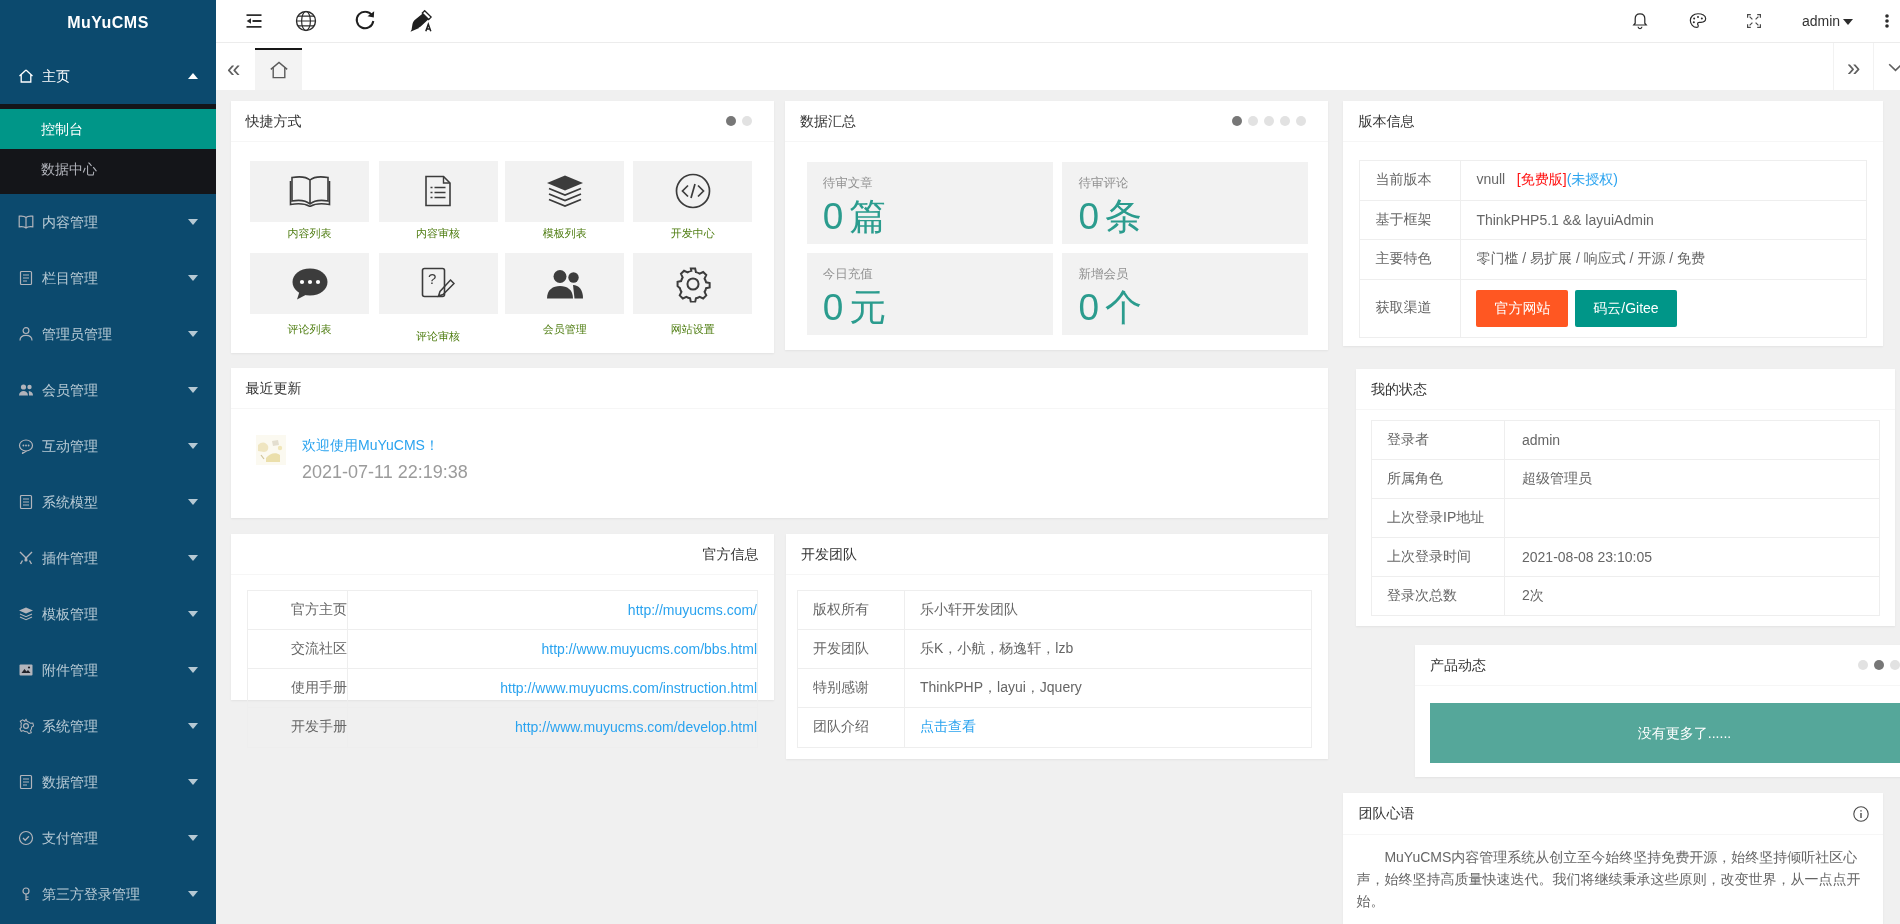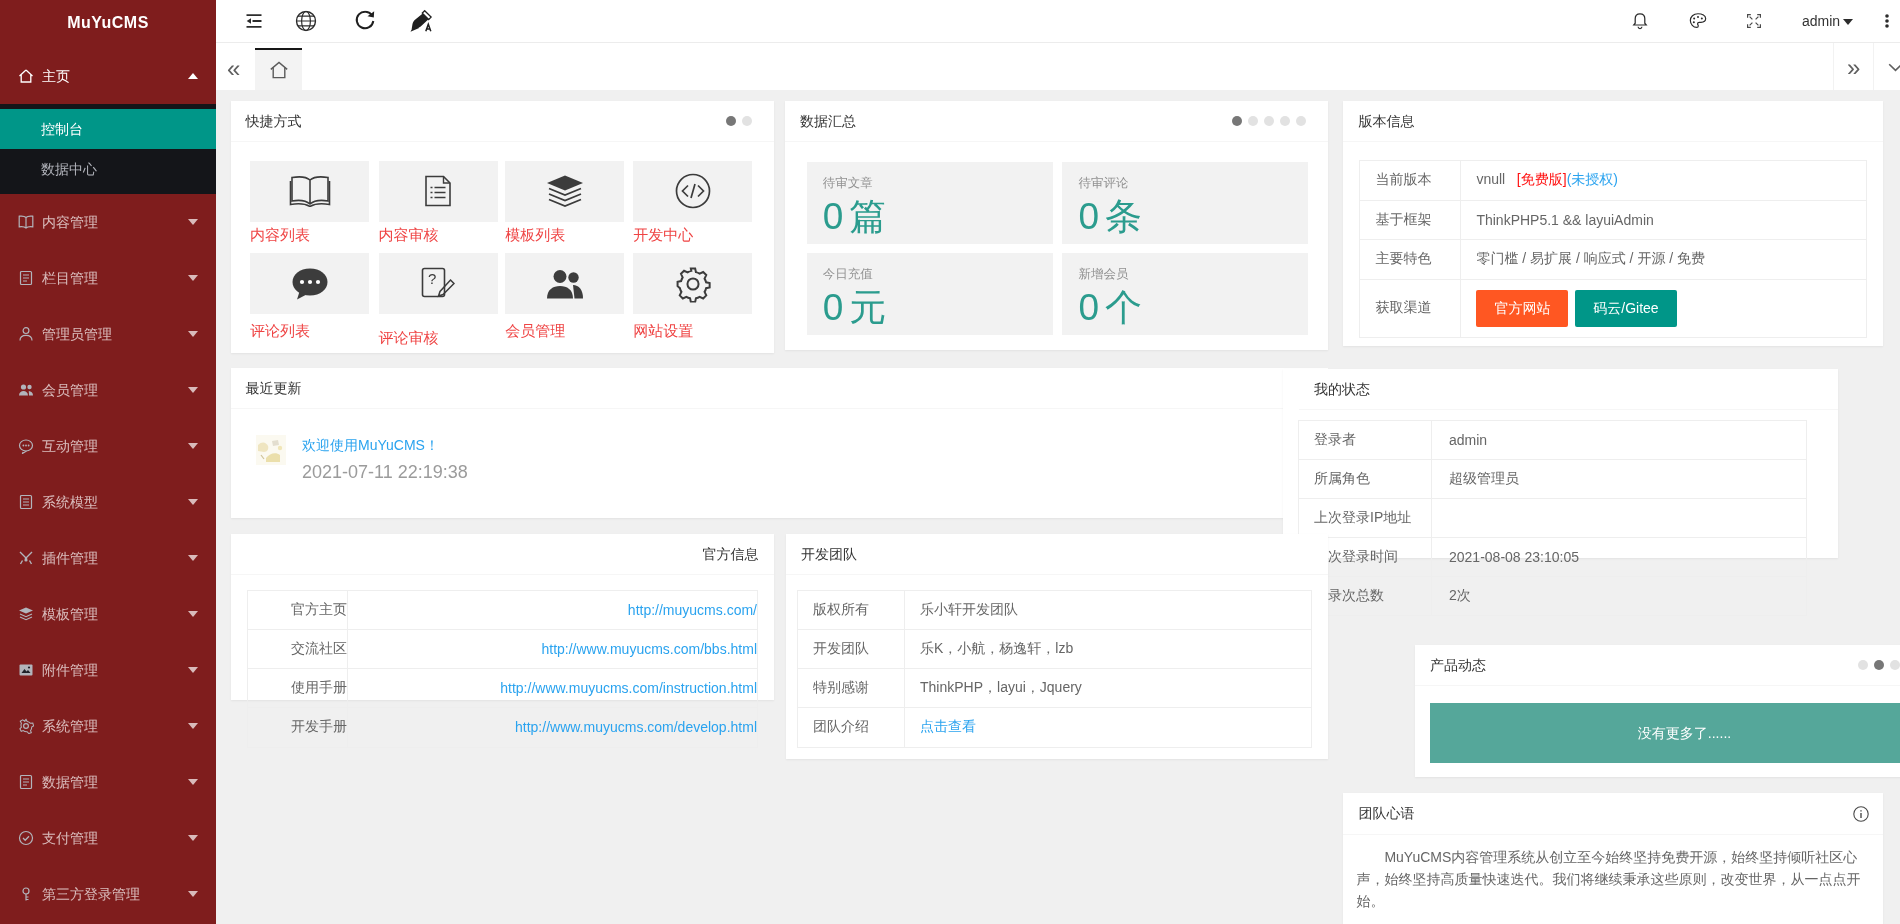--- a/index.html
+++ b/index.html
@@ -1,18 +1,18 @@
 <!DOCTYPE html>
 <html><head>
 <meta charset="utf-8">
 <style>
 *{margin:0;padding:0;box-sizing:content-box;}
 html,body{width:1900px;height:924px;overflow:hidden;background:#f0f0f0;font-family:"Liberation Sans",sans-serif;font-size:14px;}
 
-#side{position:absolute;left:0;top:0;width:216px;height:924px;background:#7f1d1d;z-index:5;}
+#side{position:absolute;left:0;top:0;width:216px;height:924px;background:#0c4a6e;z-index:5;}
 #logo{height:48px;line-height:45px;text-align:center;color:#ffffff;font-size:16px;font-weight:bold;letter-spacing:.5px;}
 .nav-item{position:relative;height:56px;line-height:56px;color:rgba(255,255,255,.7);font-size:14px;}
 .nav-item .ntxt{position:absolute;left:42px;top:0;}
 .nav-item .nico{position:absolute;left:18px;top:50%;margin-top:-8px;width:16px;height:16px;}
 .nav-item .arr{position:absolute;right:18px;top:50%;margin-top:-3px;width:0;height:0;border-left:5px solid transparent;border-right:5px solid transparent;border-top:6px solid rgba(255,255,255,.7);}
 .nav-item.open .arr{border-top:none;border-bottom:6px solid #fff;}
 .nav-item.open{color:#fff;}
 #submenu{background:#141519;padding:5px 0;}
 .sub-item{height:40px;line-height:40px;padding-left:41px;color:#b2b4bb;font-size:14px;}
 .sub-item.cur{background:#009688;color:#fff;}
@@ -27,21 +27,21 @@
 .tab-ctl{position:absolute;top:0;height:47px;border-left:1px solid #f2f2f2;}
 
 .card{position:absolute;background:#fff;box-shadow:0 1px 2px rgba(0,0,0,.06);}
 .chead{position:relative;height:40px;line-height:40px;padding:0 15px;border-bottom:1px solid #f6f6f6;color:#333;font-size:14px;}
 .dots{position:absolute;right:22px;top:50%;margin-top:-5px;height:10px;}
 .dot{display:inline-block;width:10px;height:10px;border-radius:50%;background:#e2e2e2;margin-left:6px;vertical-align:top;}
 .dot.on{background:#777;}
 
 .qbox{position:absolute;width:119px;height:61px;background:#f2f2f2;}
 .qbox svg{position:absolute;left:50%;top:50%;transform:translate(-50%,-50%);}
-.qlab{position:absolute;width:119px;color:#ef4444;font-size:15px;}
+.qlab{position:absolute;width:119px;text-align:center;color:#4d7c0f;font-size:11px;}
 
 .sbox{position:absolute;width:246px;height:82px;background:#f2f2f2;}
 .sbox .sl{position:absolute;left:16px;top:13px;font-size:12.5px;color:#919191;}
 .sbox .sn{position:absolute;left:16px;top:30px;font-size:37px;color:#2b9c8e;}
 
 table.tb{border-collapse:collapse;table-layout:fixed;}
 .tb td{border:1px solid #eee;font-size:14px;color:#666;padding:0 0 0 15px;overflow:hidden;white-space:nowrap;}
 .lk{color:#2aa3ef;text-decoration:none;}
 .btn{display:inline-block;height:37px;line-height:37px;padding:0 18px;color:#fff;font-size:14px;border-radius:2px;text-align:center;}
 </style>
@@ -367,21 +367,21 @@
         <path d="M2 10 C6 6 10 7 12 11 C13 14 11 17 8 17 L2 16 Z" fill="#ece0b4" opacity=".8"></path>
         <path d="M10 23 C14 18 20 17 24 20 L24 27 L10 27 Z" fill="#e6d594" opacity=".75"></path>
         <path d="M16 6 L22 5 L23 10 L17 11 Z" fill="#d9d3c0" opacity=".7"></path>
         <circle cx="24" cy="13" r="2.2" fill="#f0e6b8"></circle>
         <path d="M5 20 L8 24" stroke="#cfc49a" stroke-width="1.2"></path>
       </svg></div>
  <div style="position:absolute;left:71.5px;top:69px;font-size:14px;"><span class="lk">欢迎使用MuYuCMS！</span></div>
  <div style="position:absolute;left:71.5px;top:94px;font-size:18px;color:#9b9b9b;">2021-07-11 22:19:38</div>
 </div>
 
-<div class="card" style="left:1283px;top:369px;width:539.3px;height:189px;padding-left:16px;">
+<div class="card" style="left:1356px;top:369px;width:539.3px;height:257px;">
  <div class="chead">我的状态</div>
  <table class="tb" style="position:absolute;left:15px;top:51px;width:508px;">
   <tbody>
         <tr style="height:39px;">
           <td style="width:117px;">登录者</td>
           <td style="padding-left:17px;">admin</td>
         </tr>
   <tr style="height:39px;">
           <td>所属角色</td>
           <td style="padding-left:17px;">超级管理员</td>

